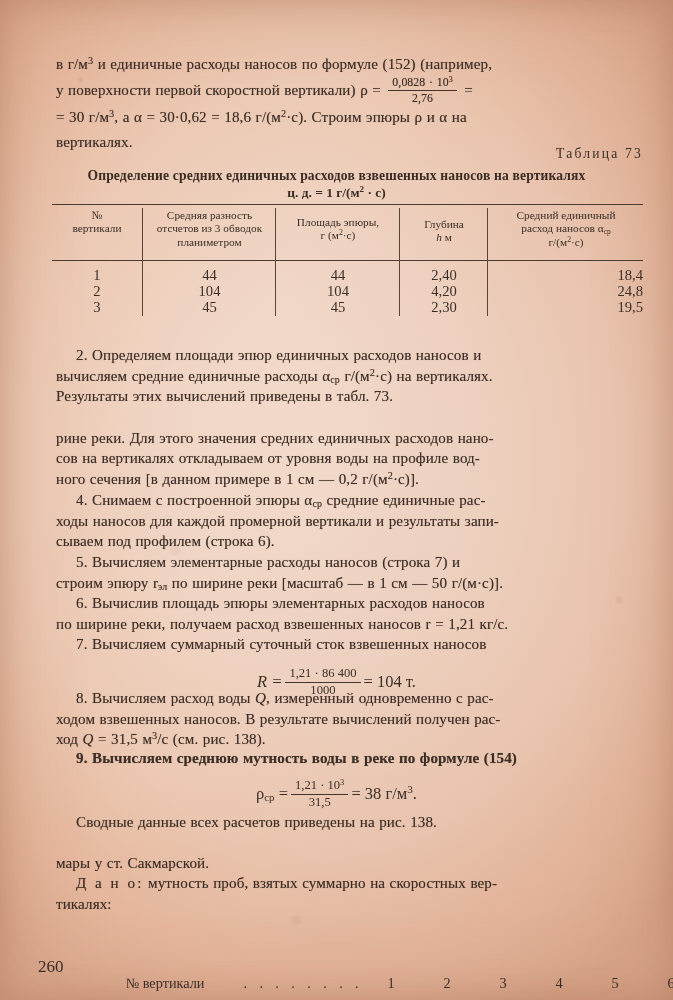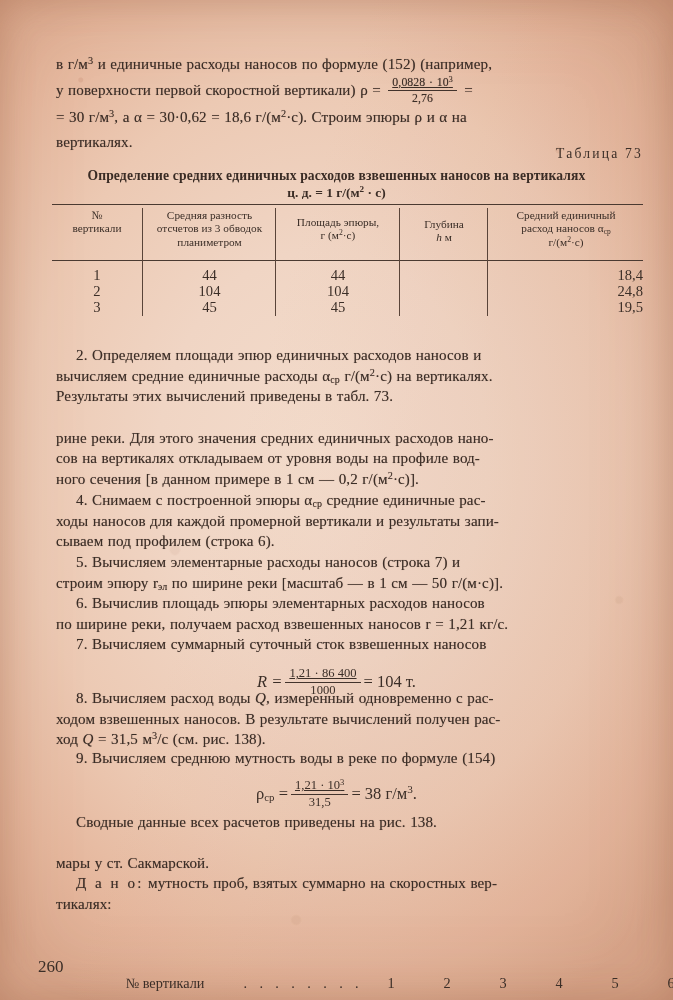--- a/index.html
+++ b/index.html
@@ -82,21 +82,21 @@
   
   .frac {
     display: inline-block;
     vertical-align: middle;
     text-align: center;
     line-height: 1.08;
     margin: 0 3px;
     position: relative;
     top: -1px;
   }
-  .frac .num { display: block; font-size: 11.8px; padding: 0 4px 1px; text-decoration: underline; }
+  .frac .num { display: block; font-size: 11.8px; padding: 0 4px 1px; }
   .frac .den {
     display: block;
     font-size: 11.8px;
     padding: 1px 4px 0;
     border-top: 1.4px solid #42332c;
   }
 
   
   .formula {
     position: absolute;
@@ -276,20 +276,25 @@
     <div class="bcell" style="left:92px; width:131px;">
       <div>44</div>
       <div>104</div>
       <div>45</div>
     </div>
     <div class="bcell" style="left:225px; width:122px;">
       <div>44</div>
       <div>104</div>
       <div>45</div>
     </div>
+    <div class="bcell" style="left:349px; width:86px;">
+      <div>2,40</div>
+      <div>4,20</div>
+      <div>2,30</div>
+    </div>
     <div class="bcell" style="left:437px; width:154px;text-align:right;">
       <div>18,4</div>
       <div>24,8</div>
       <div>19,5</div>
     </div>
   </div>
 
   <div class="para" style="left:56px; top:345px; width:592px;">
     <span class="indent" style="display:inline-block; text-indent:0; padding-left:20px;">2. Определяем площади эпюр единичных расходов наносов и</span><br>
     <span><span>вычисляем средние единичные расходы α</span><sub>ср</sub><span> г/(м</span><sup>2</sup><span>·с) на вертикалях.</span></span><br>
@@ -326,21 +331,21 @@
   <div class="formula" style="top:668px;">
     <span class="ital">R =</span><span class="frac"><span class="num">1,21 · 86 400</span><span class="den">1000</span></span><span>= 104  т.</span>
   </div>
 
   <div class="para" style="left:56px; top:688px; width:592px;">
     <span><span style="display:inline-block; width:20px;"></span><span>8. Вычисляем расход воды </span><span class="ital">Q</span><span>, измеренный одновременно с рас-</span></span><br>
     <span>ходом взвешенных наносов. В результате вычислений получен рас-</span><br>
     <span><span>ход </span><span class="ital">Q</span><span> = 31,5 м</span><sup>3</sup><span>/с (см. рис. 138).</span></span>
   </div>
 
-  <div class="para" style="left:56px; top:748px; width:592px;">
+  <div class="para" style="left:56px; top:748px; width:592px;font-weight:bold;">
     <span style="display:inline-block; padding-left:20px;">9. Вычисляем среднюю мутность воды в реке по формуле (154)</span>
   </div>
 
   <div class="formula" style="top:780px;">
     <span>ρ</span><sub>ср</sub><span> =</span><span class="frac"><span class="num"><span>1,21 · 10</span><sup>3</sup></span><span class="den">31,5</span></span><span>= 38  г/м</span><sup>3</sup><span>.</span>
   </div>
 
   <div class="para" style="left:56px; top:812px; width:592px;">
     <span style="display:inline-block; padding-left:20px;">Сводные данные всех расчетов приведены на рис. 138.</span>
   </div>

